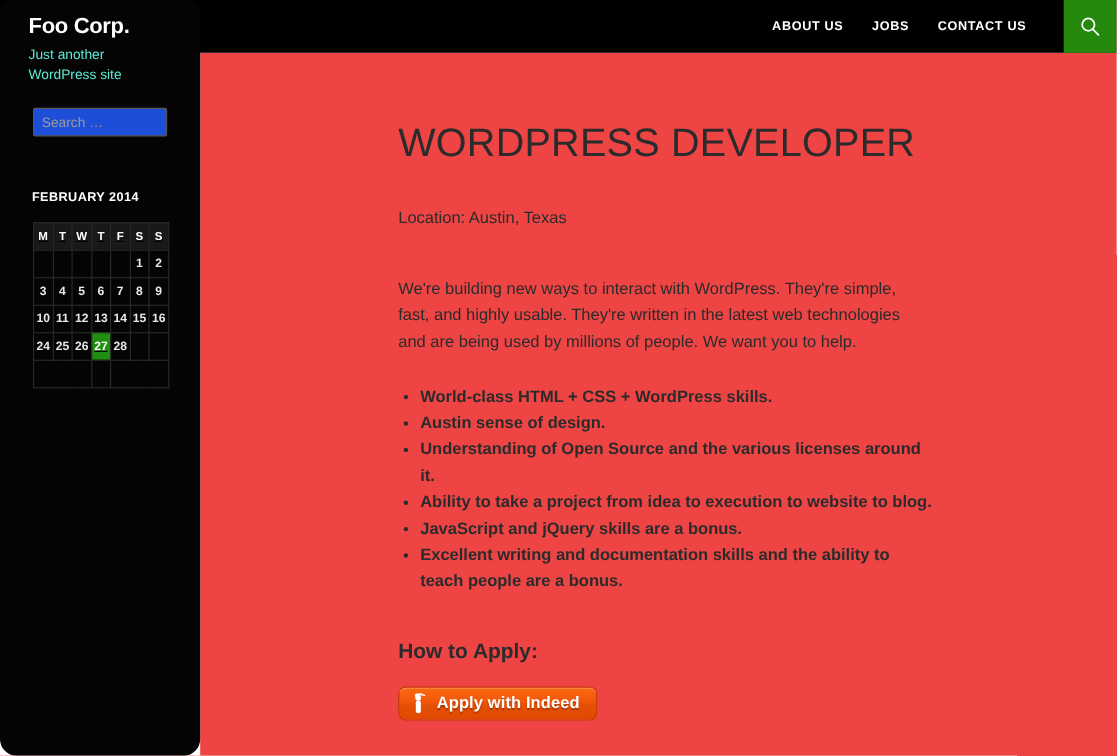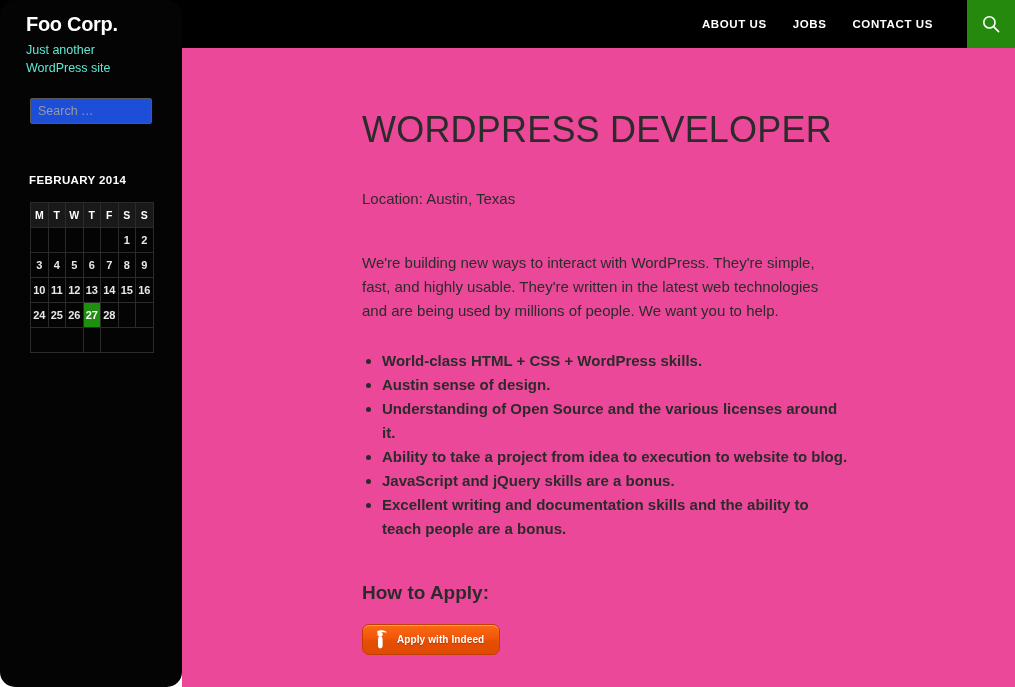--- a/index.html
+++ b/index.html
@@ -108,20 +108,21 @@
     padding: 0 7px;
     outline: none;
     border-radius: 2px;
   }
   #search-field::placeholder { color: #9a9a9a; opacity: 1; }
 
   
   #calendar-widget {
     margin: 0;
     padding: 50px 0 0 0;
+    text-decoration: underline;
   }
   #calendar-caption {
     padding: 0 0 0 29px;
     font-size: 11.5px;
     font-weight: 700;
     color: #ffffff;
     letter-spacing: 0.4px;
     text-transform: uppercase;
     margin: 0 0 16px 0;
   }
@@ -159,21 +160,21 @@
     font-weight: 400;
   }
 
   
   #content-area {
     position: absolute;
     left: 182px;
     top: 48px;
     width: 833px;
     height: 639px;
-    background: #ec4899;
+    background: #ef4444;
     overflow: hidden;
   }
   #article {
     padding: 62px 0 0 180px;
     width: 660px;
   }
   #entry-title {
     margin: 0;
     font-size: 36px;
     font-weight: 300;
@@ -224,21 +225,21 @@
     border-radius: 7px;
     border: 1px solid #c13d00;
     background: linear-gradient(#f96a14 0%, #f2570a 45%, #e44f06 55%, #e04a00 100%);
     box-shadow: inset 0 1px 0 rgba(255,255,255,0.35);
     cursor: pointer;
     text-decoration: none;
     font-family: "Liberation Sans", sans-serif;
   }
   #apply-indeed-label {
     color: #ffffff;
-    font-size: 10px;
+    font-size: 15px;
     font-weight: 700;
     letter-spacing: 0.1px;
     text-shadow: 0 1px 1px rgba(120,40,0,0.55);
     white-space: nowrap;
   }
   #indeed-icon { display: block; }
 </style>
 </head>
 <body>
 

